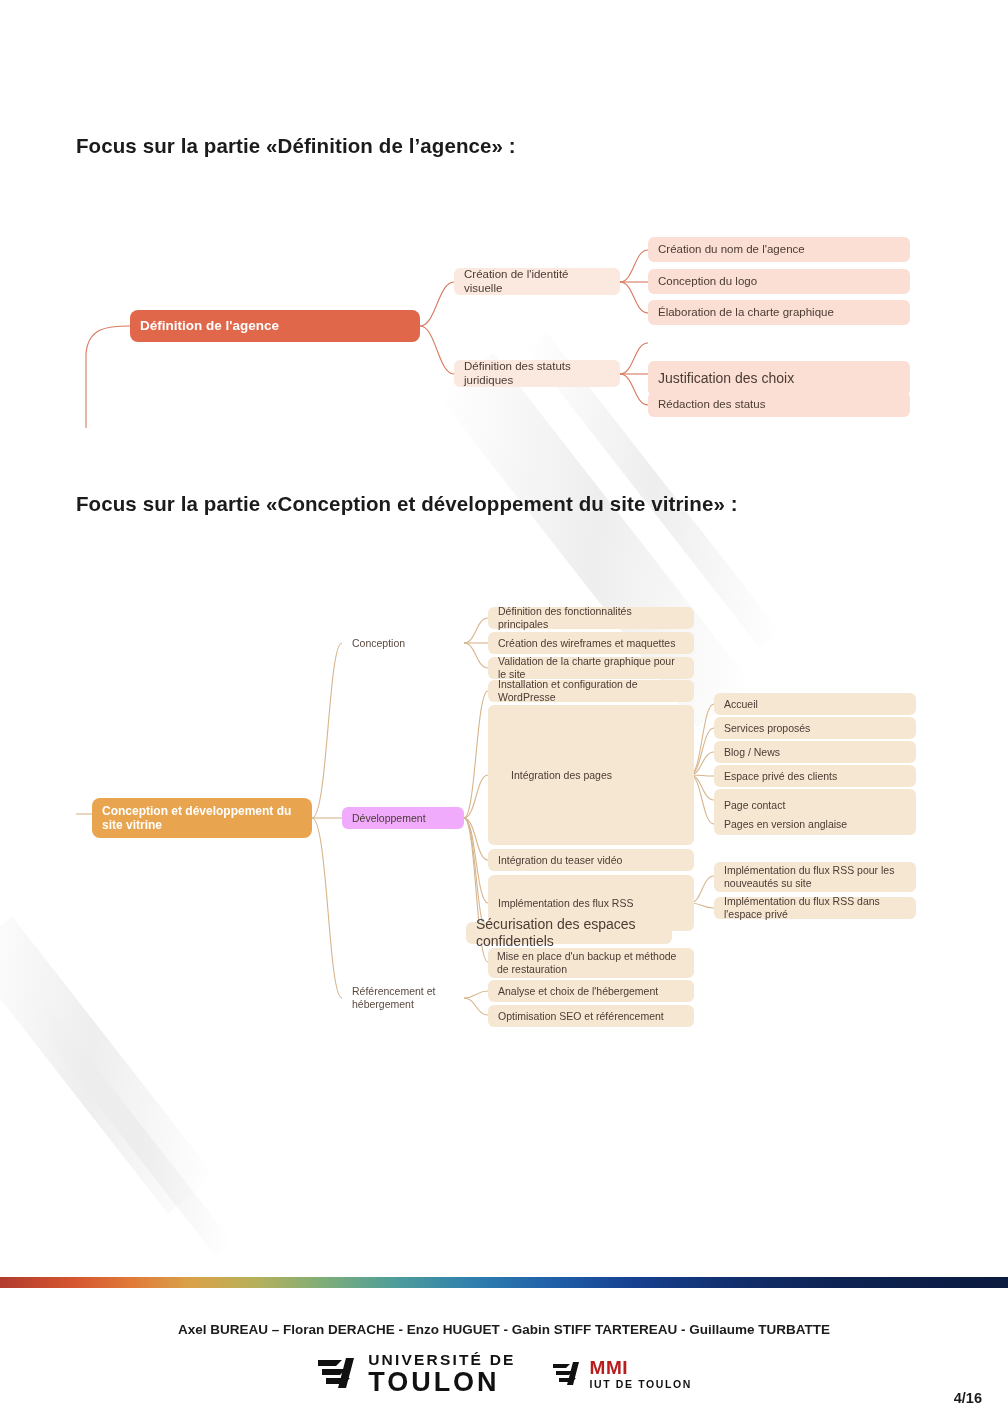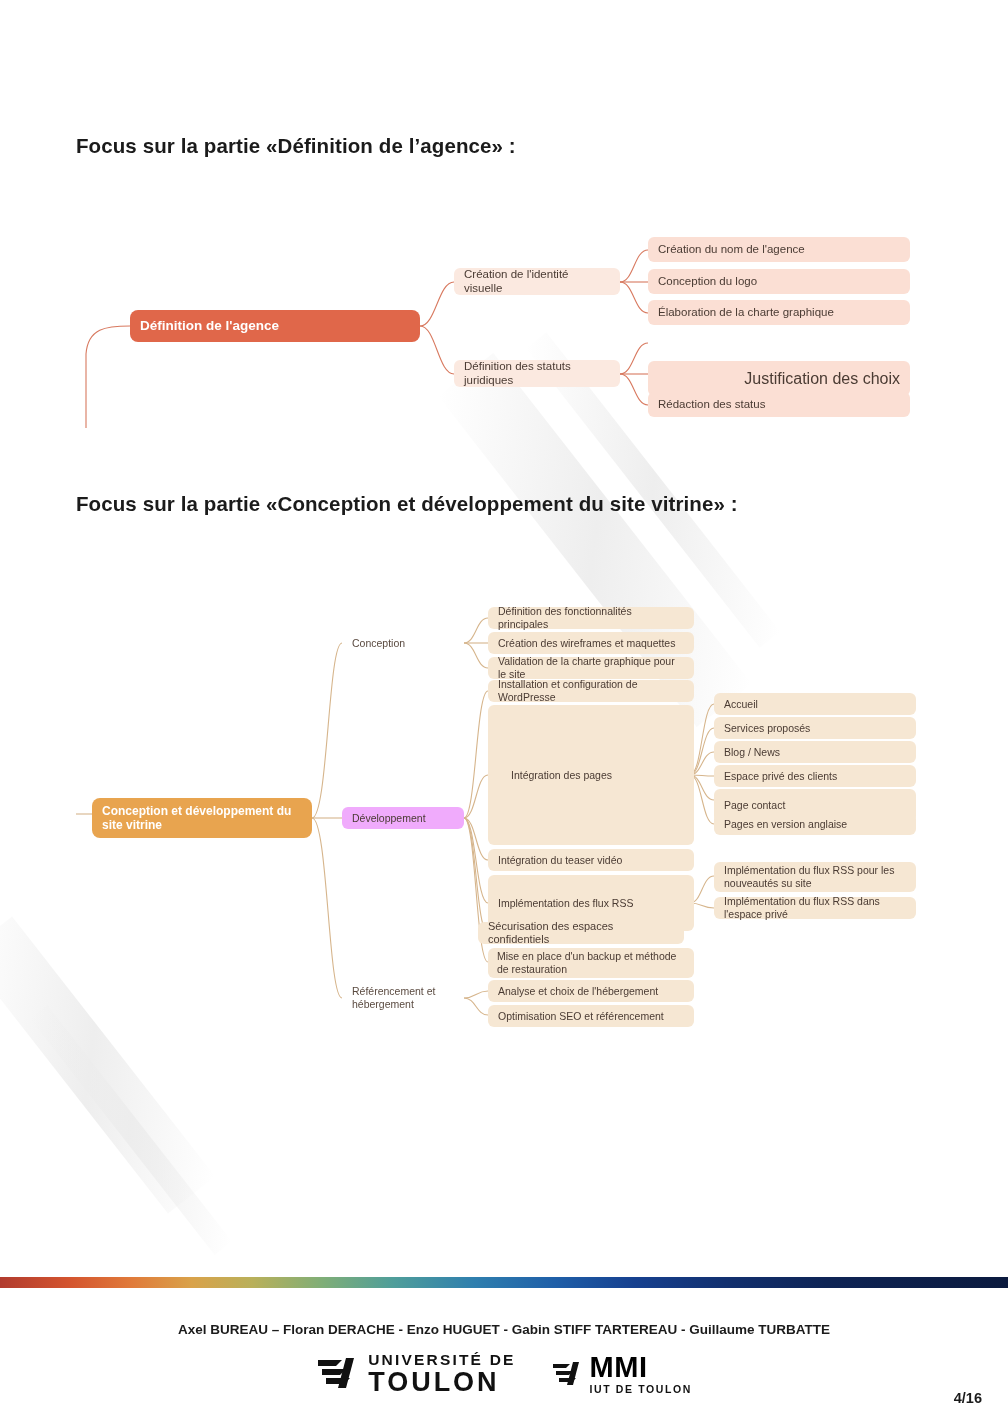--- a/index.html
+++ b/index.html
@@ -152,24 +152,24 @@
     color: #111;
     margin-top: 1px;
   }
   .logo-mmi {
     display: flex;
     align-items: center;
     gap: 8px;
   }
   .mmi-text { line-height: 1; }
   .mmi-top {
-    font-size: 29px;
+    font-size: 19px;
     font-weight: 700;
     letter-spacing: 0.5px;
-    color: #000000;
+    color: #b91c1c;
   }
   .mmi-bottom {
     font-size: 10.5px;
     font-weight: 700;
     letter-spacing: 1.6px;
     color: #111;
     margin-top: 2px;
   }
   .page-number {
     position: absolute;
@@ -223,21 +223,21 @@
 
     <div class="node lvl2" style="left:572px; top:9px; width:262px; height:25px; font-size:11.5px;">
       <span>Création du nom de l'agence</span>
     </div>
     <div class="node lvl2" style="left:572px; top:41px; width:262px; height:25px; font-size:11.5px;">
       <span>Conception du logo</span>
     </div>
     <div class="node lvl2" style="left:572px; top:72px; width:262px; height:25px; font-size:11.5px;">
       <span>Élaboration de la charte graphique</span>
     </div>
-    <div class="node lvl2" style="left:572px; top:133px; width:262px; height:35px; font-size:16px;justify-content:flex-end;">
+    <div class="node lvl2" style="left:572px; top:133px; width:262px; height:35px; font-size:14px;">
       <span>Justification des choix</span>
     </div>
     <div class="node lvl2" style="left:572px; top:164px; width:262px; height:25px; font-size:11.5px;">
       <span>Rédaction des status</span>
     </div>
   </div>
 
   <h2 class="heading" id="heading-2">Focus sur la partie «Conception et développement du site vitrine» :</h2>
 
   <div class="map" id="map-2" style="left:76px; top:586px; width:870px; height:450px;">
@@ -305,21 +305,21 @@
     </div>
     <div class="node beige2" style="left:412px; top:119px; width:206px; height:140px; font-size:10.5px;padding-left:23px;">
       <span>Intégration des pages</span>
     </div>
     <div class="node beige2" style="left:412px; top:263px; width:206px; height:22px; font-size:10.5px;">
       <span>Intégration du teaser vidéo</span>
     </div>
     <div class="node beige2" style="left:412px; top:289px; width:206px; height:56px; font-size:10.5px;">
       <span>Implémentation des flux RSS</span>
     </div>
-    <div class="node beige2" style="left:402px; top:336px; width:206px; height:22px; font-size:11px;">
+    <div class="node beige2" style="left:390px; top:336px; width:206px; height:22px; font-size:14px;">
       <span>Sécurisation des espaces confidentiels</span>
     </div>
     <div class="node beige2" style="left:412px; top:362px; width:206px; height:30px; font-size:10.5px;padding-left:9px;">
       <span>Mise en place d'un backup et méthode de restauration</span>
     </div>
 
     <div class="node beige2" style="left:412px; top:394px; width:206px; height:22px; font-size:10.5px;">
       <span>Analyse et choix de l'hébergement</span>
     </div>
     <div class="node beige2" style="left:412px; top:419px; width:206px; height:22px; font-size:10.5px;">

